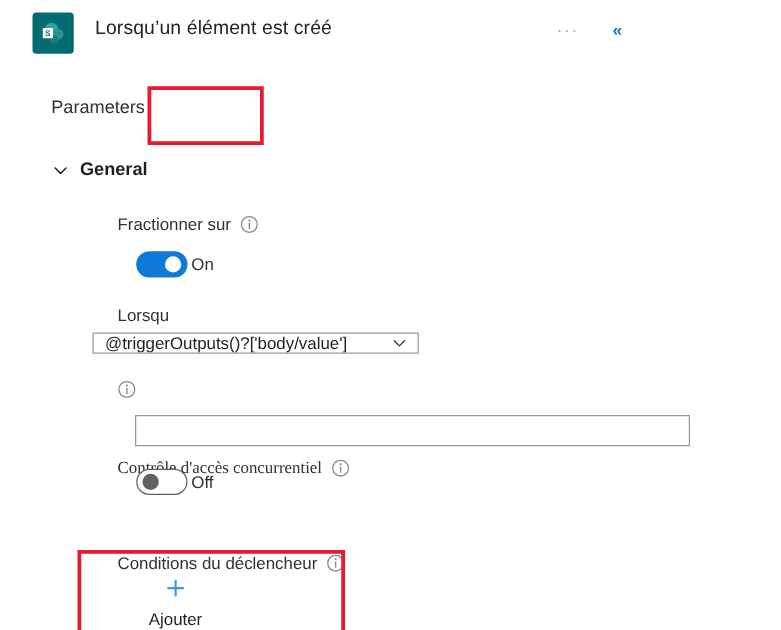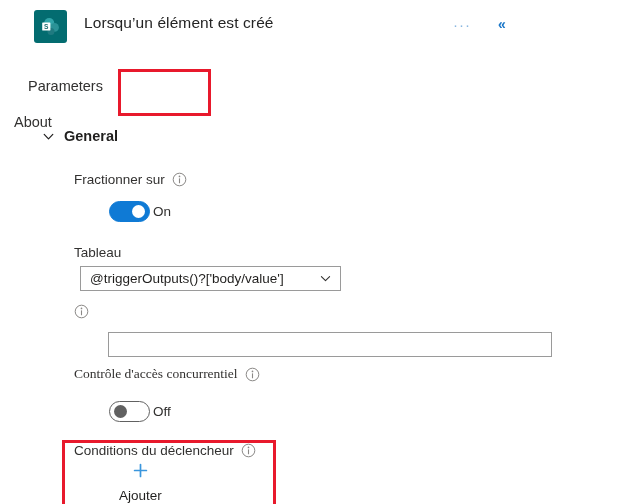--- a/index.html
+++ b/index.html
@@ -9,21 +9,21 @@
     background: #ffffff;
     font-family: "Liberation Sans", sans-serif;
     color: #201f1e;
     overflow: hidden;
   }
 
   .app { position: relative; width: 625px; height: 504px; background: #fff; }
 
   
   .header {
-    position: absolute; left: 12px; top: 0; width: 513px; height: 52px;
+    position: absolute; left: 4px; top: 0; width: 513px; height: 52px;
     display: flex; align-items: center; text-align: right;
   }
   .app-icon {
     position: absolute; left: 22px; top: 10px;
     width: 33px; height: 33px; border-radius: 3px;
     background: #036c70;
     display: flex; align-items: center; justify-content: center;
   }
   .app-icon svg { display: block; }
   .header-title {
@@ -41,22 +41,22 @@
     cursor: pointer; user-select: none;
   }
   .collapse-btn {
     width: 22px; height: 22px; display: flex; align-items: center; justify-content: center;
     color: #1b77c8; font-size: 14px; font-weight: 700; line-height: 1;
     cursor: pointer; user-select: none;
   }
 
   
   .tabs {
-    position: absolute; left: 0; top: 72px; width: 611px; height: 42px;
-    display: flex; align-items: flex-start; flex-direction: column;
+    position: absolute; left: 13px; top: 72px; width: 611px; height: 42px;
+    display: flex; align-items: flex-start;
   }
   .tab {
     position: relative;
     padding: 6px 14px 14px 14px;
     font-size: 14.5px; color: #323130; cursor: pointer; white-space: nowrap;
   }
   .tab:first-child { margin-left: 14px; }
   .tab.active { font-weight: 700; color: #201f1e; }
   .tab.active::after {
     content: ""; position: absolute; left: 13px; right: 13px; bottom: 6px;
@@ -71,21 +71,21 @@
   .section-header {
     position: absolute; left: 42px; top: 128px;
     display: flex; align-items: center; gap: 9px;
     font-size: 14.5px; font-weight: 700; color: #201f1e; cursor: pointer;
   }
   .chev { width: 13px; height: 13px; display: inline-block; color: #201f1e; }
 
   .field-label {
     position: absolute;
     display: flex; align-items: center; gap: 7px;
-    font-size: 13.5px; color: #323130; white-space: nowrap;
+    font-size: 13.5px; color: #323130; white-space: nowrap; margin-left: 20px;
   }
   .info-icon {
     width: 15px; height: 15px; display: inline-flex;
     align-items: center; justify-content: center; cursor: pointer;
   }
 
   
   .toggle-row { position: absolute; display: flex; align-items: center; gap: 3px; }
   .toggle {
     width: 41px; height: 21px; border-radius: 11px; position: relative; cursor: pointer;
@@ -148,21 +148,20 @@
     <div class="header-title">Lorsqu’un élément est créé</div>
 
     <div class="header-actions">
       <div class="ellipsis-btn">···</div>
       <div class="collapse-btn">«</div>
     </div>
   </div>
 
   <div class="tabs">
     <div class="tab">Parameters</div>
-    <div class="tab">About</div>
   </div>
   <div class="tab-highlight"></div>
 
   <div class="section-header">
     <span class="chev">
       <svg width="13" height="13" viewBox="0 0 13 13" aria-hidden="true">
         <path d="M2.2 4.4 L6.5 8.8 L10.8 4.4" fill="none" stroke="#201f1e" stroke-width="1.2" stroke-linecap="round" stroke-linejoin="round"></path>
       </svg>
     </span>
     <span>General</span>
@@ -179,23 +178,23 @@
     </span>
   </div>
   <div class="toggle-row" style="left:109px; top:201px;">
     <div class="toggle on">
       <div class="knob"></div>
     </div>
     <span class="toggle-state">On</span>
   </div>
 
   <div class="field-label" style="left:74px; top:245px;">
-    <span>Tableau</span>
-  </div>
-  <div class="dropdown" style="left:80px; top:266px; width:261px; height:25px;gap:28px;">
+    <span>Lorsqu</span>
+  </div>
+  <div class="dropdown" style="left:74px; top:266px; width:261px; height:17px;gap:28px;">
     <span class="dropdown-value">@triggerOutputs()?['body/value']</span>
     <span class="dropdown-chev">
       <svg width="13" height="13" viewBox="0 0 13 13" aria-hidden="true">
         <path d="M2.4 4.6 L6.5 8.7 L10.6 4.6" fill="none" stroke="#323130" stroke-width="1.1" stroke-linecap="round" stroke-linejoin="round"></path>
       </svg>
     </span>
   </div>
 
   <div class="field-label" style="left:74px; top:304px;">
     <span class="info-icon">
@@ -211,21 +210,21 @@
   <div class="field-label" style="left:74px; top:366px;font-family:Liberation Serif, serif;">
     <span>Contrôle d'accès concurrentiel</span>
     <span class="info-icon">
       <svg width="15" height="15" viewBox="0 0 15 15" aria-hidden="true">
         <circle cx="7.5" cy="7.5" r="6.3" fill="none" stroke="#8a8886" stroke-width="1"></circle>
         <circle cx="7.5" cy="4.4" r="0.85" fill="#8a8886"></circle>
         <rect x="6.95" y="6.2" width="1.1" height="5" rx="0.5" fill="#8a8886"></rect>
       </svg>
     </span>
   </div>
-  <div class="toggle-row" style="left:109px; top:401px;">
+  <div class="toggle-row" style="left:109px; top:375px;">
     <div class="toggle off">
       <div class="knob"></div>
     </div>
     <span class="toggle-state">Off</span>
   </div>
 
   <div class="field-label" style="left:74px; top:443px;">
     <span>Conditions du déclencheur</span>
     <span class="info-icon">
       <svg width="15" height="15" viewBox="0 0 15 15" aria-hidden="true">

